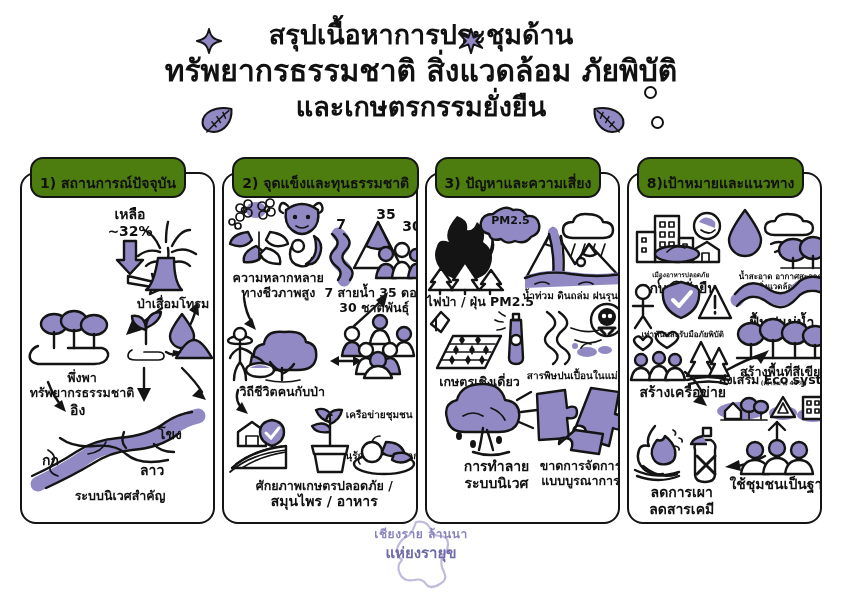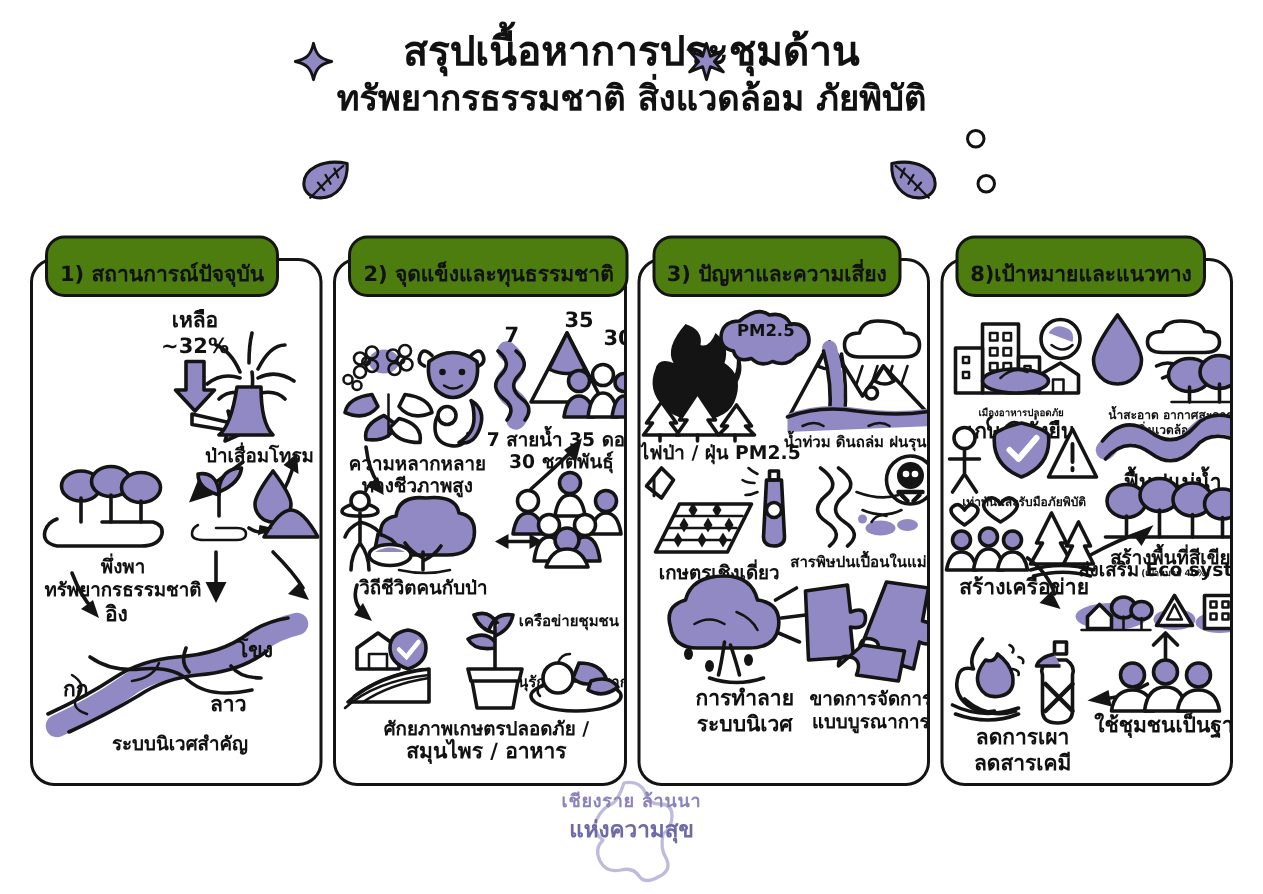--- a/index.html
+++ b/index.html
@@ -19,21 +19,21 @@
     position:absolute;left:0;top:18px;width:842px;
     text-align:center;
   }
   .title-line{
     font-weight:bold;
     color:#111;
     letter-spacing:0px;
     line-height:1.26;
   }
   .title-line.l1{font-size:27px;}
-  .title-line.l2{font-size:23px;}
+  .title-line.l2{font-size:30px;}
   .title-line.l3{font-size:27px;}
 
   .deco{position:absolute;}
   .sparkle4{
     width:26px;height:26px;
   }
   .star6{width:26px;height:26px;}
   .leaf{width:34px;height:30px;}
   .dot-o{
     border:2.5px solid #111;border-radius:50%;
@@ -102,20 +102,21 @@
   .blk{fill:#141414;}
 </style>
 </head>
 <body>
 
 <div class="page">
 
   <div class="title-block">
     <div class="title-line l1">สรุปเนื้อหาการประชุมด้าน</div>
     <div class="title-line l2">ทรัพยากรธรรมชาติ สิ่งแวดล้อม ภัยพิบัติ</div>
+    <div class="title-line l3">และเกษตรกรรมยั่งยืน</div>
   </div>
 
   <div class="deco" style="left:196px;top:28px;">
     <svg class="sparkle4" viewBox="0 0 30 30" width="28" height="28">
       <path d="M15 1 C17 10 20 13 29 15 C20 17 17 20 15 29 C13 20 10 17 1 15 C10 13 13 10 15 1 Z" fill="#9189c4" stroke="#141414" stroke-width="2.2" stroke-linejoin="round"></path>
     </svg>
   </div>
   <div class="deco" style="left:458px;top:28px;">
     <svg class="star6" viewBox="0 0 30 30" width="26" height="26">
       <path d="M15 1 L18 11 L28 7 L21 15 L28 23 L18 19 L15 29 L12 19 L2 23 L9 15 L2 7 L12 11 Z" fill="#9189c4" stroke="#141414" stroke-width="2.2" stroke-linejoin="round"></path>
@@ -236,21 +237,21 @@
           <div class="cap big">ลาว</div>
         </div>
 
       </div>
     </div>
 
     <div class="panel">
       <div class="panel-head">2) จุดแข็งและทุนธรรมชาติ</div>
       <div class="panel-body">
 
-        <div class="cell" style="left:2px;top:55px;width:104px;">
+        <div class="cell" style="left:2px;top:24px;width:104px;">
           <svg width="100" height="72" viewBox="0 0 100 72">
             <ellipse cx="30" cy="12" rx="10" ry="8" class="pur"></ellipse>
             <g class="ink-thin">
               <circle cx="14" cy="10" r="4"></circle>
                 <circle cx="22" cy="6" r="4"></circle>
                 <circle cx="22" cy="15" r="4"></circle>
                 <circle cx="14" cy="19" r="4"></circle>
                 <circle cx="18" cy="12" r="2.5"></circle>
               <circle cx="36" cy="8" r="4"></circle>
                 <circle cx="44" cy="5" r="4"></circle>
@@ -677,17 +678,17 @@
     </div>
 
   </div>
 
   <div class="footer">
     <div class="footer-inner">
       <svg class="footer-map" width="70" height="66" viewBox="0 0 70 66">
         <path d="M30 2 q10 -2 14 6 q2 8 10 8 q8 0 8 8 q0 8 -6 12 q-2 10 2 16 q4 8 -4 12 q-10 6 -14 0 q-4 -6 -12 -4 q-10 2 -14 -6 q-4 -8 2 -14 q-8 -6 -4 -14 q4 -8 10 -10 q4 -2 8 -14 Z" fill="none" stroke="#8a84bd" stroke-width="2.2" stroke-linejoin="round"></path>
       </svg>
       <div class="f1">เชียงราย ล้านนา</div>
-      <div class="f2">แห่งความสุข</div>
+      <div class="f2">แห่ยงรายุข</div>
     </div>
   </div>
 
 </div>
 
 </body></html>

